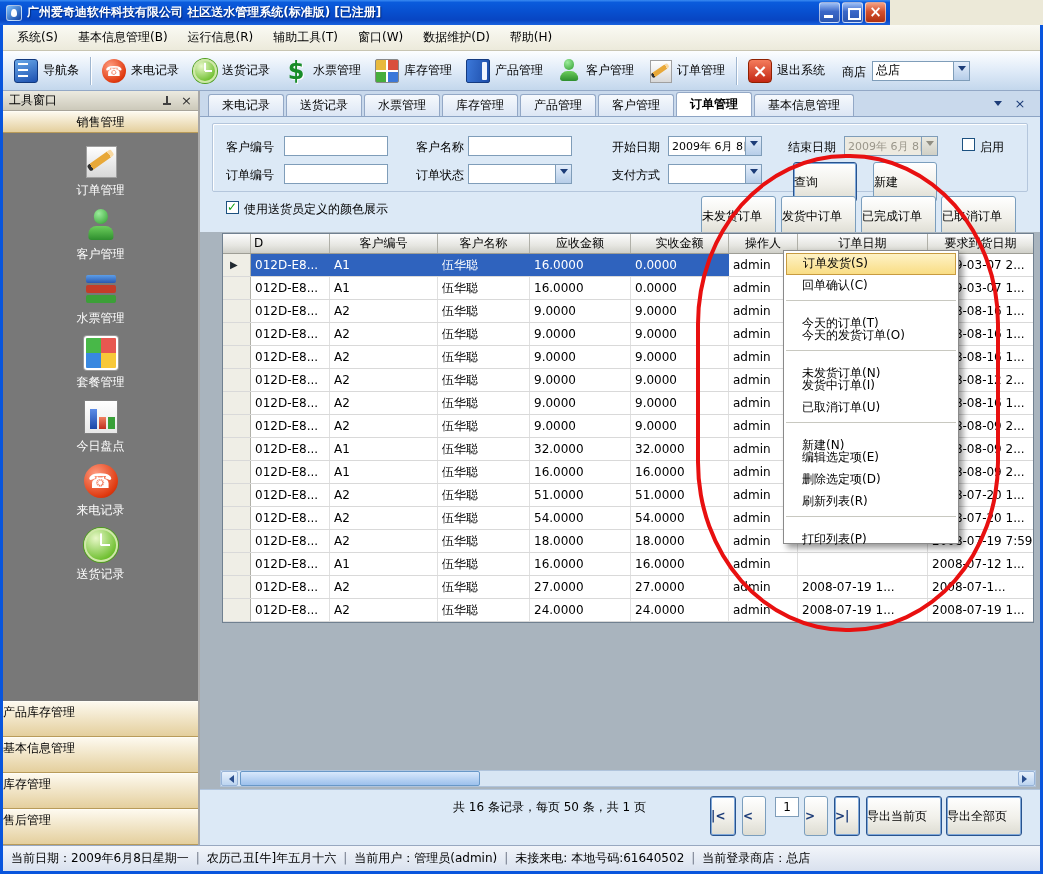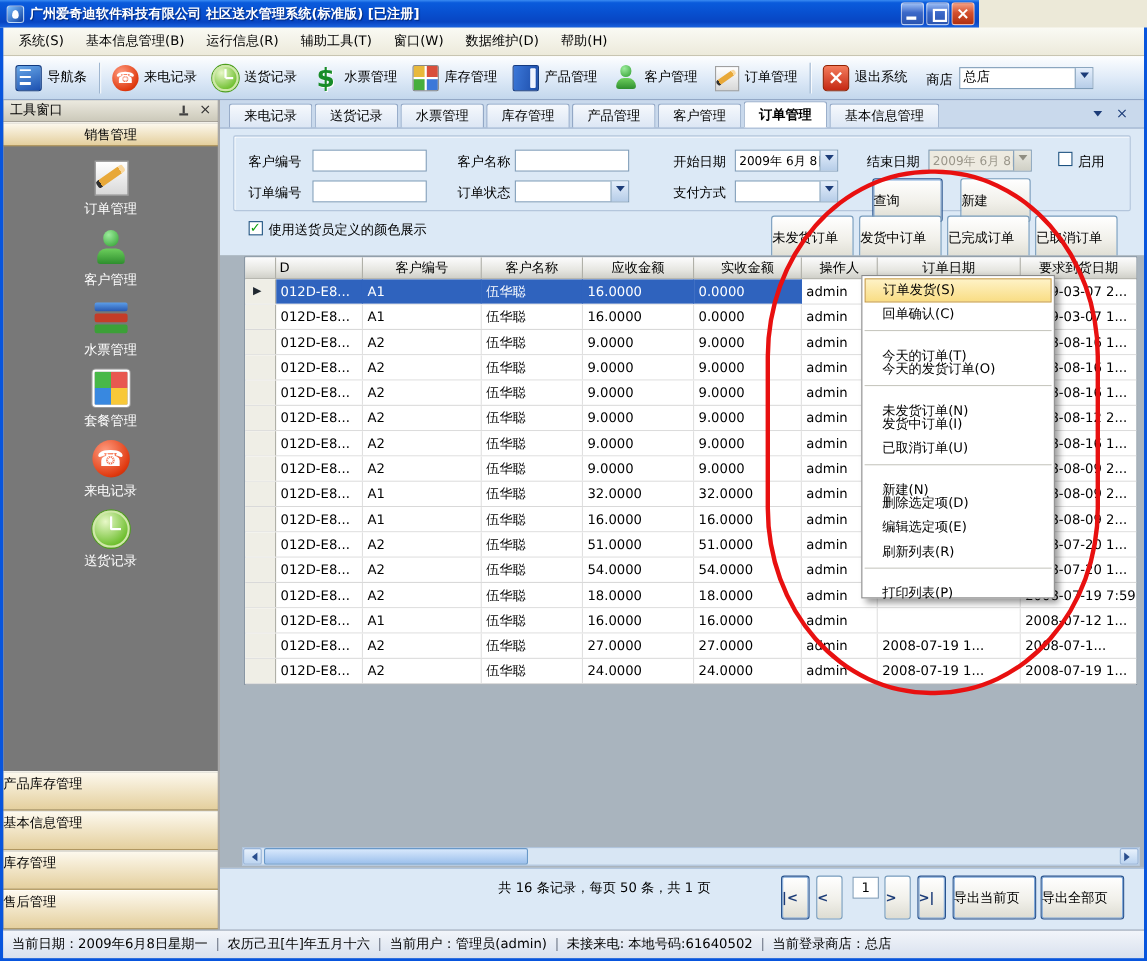--- a/index.html
+++ b/index.html
@@ -227,21 +227,21 @@
       <span class="ic24 i-pen"></span>
       <span>订单管理</span>
     </div>
     <span class="tb-sep"></span>
     <div class="tbtn">
       <span class="ic24 i-exit"></span>
       <span>退出系统</span>
     </div>
     <div class="store-group">
       <span>商店</span>
-      <div class="combo" style="position:static;width:122px;">
+      <div class="combo" style="position:static;width:98px;">
         <span class="cval">总店</span>
         <span class="cbtn">
             <i class="tri-down"></i>
           </span>
       </div>
     </div>
   </div>
 
   <div id="toolwindow">
     <div id="tw-header">
@@ -259,20 +259,24 @@
         <span class="ic32 i-person"></span>
         <span class="lbl">客户管理</span>
       </div>
       <div class="tw-item">
         <span class="ic32 i-books"></span>
         <span class="lbl">水票管理</span>
       </div>
       <div class="tw-item">
         <span class="ic32 i-combo"></span>
         <span class="lbl">套餐管理</span>
+      </div>
+      <div class="tw-item">
+        <span class="ic32 i-chart"></span>
+        <span class="lbl">今日盘点</span>
       </div>
       <div class="tw-item">
         <span class="ic32 i-phone"></span>
         <span class="lbl">来电记录</span>
       </div>
       <div class="tw-item">
         <span class="ic32 i-clock"></span>
         <span class="lbl">送货记录</span>
       </div>
     </div>
@@ -569,22 +573,22 @@
 
   <div id="contextmenu">
     <div class="cm-item highlighted">订单发货(S)</div>
       <div class="cm-item">回单确认(C)</div>
       <div class="cm-item sep">今天的订单(T)</div>
       <div class="cm-item">今天的发货订单(O)</div>
       <div class="cm-item sep">未发货订单(N)</div>
       <div class="cm-item">发货中订单(I)</div>
       <div class="cm-item">已取消订单(U)</div>
       <div class="cm-item sep">新建(N)</div>
+      <div class="cm-item">编辑选定项(E)</div>
       <div class="cm-item">删除选定项(D)</div>
-      <div class="cm-item">编辑选定项(E)</div>
       <div class="cm-item">刷新列表(R)</div>
       <div class="cm-item sep">打印列表(P)</div>
   </div>
 
   <div id="annotation"></div>
 
   <div id="statusbar">
     <span class="sbseg">当前日期：2009年6月8日星期一</span>
       <span class="sbseg">农历己丑[牛]年五月十六</span>
       <span class="sbseg">当前用户：管理员(admin)</span>

